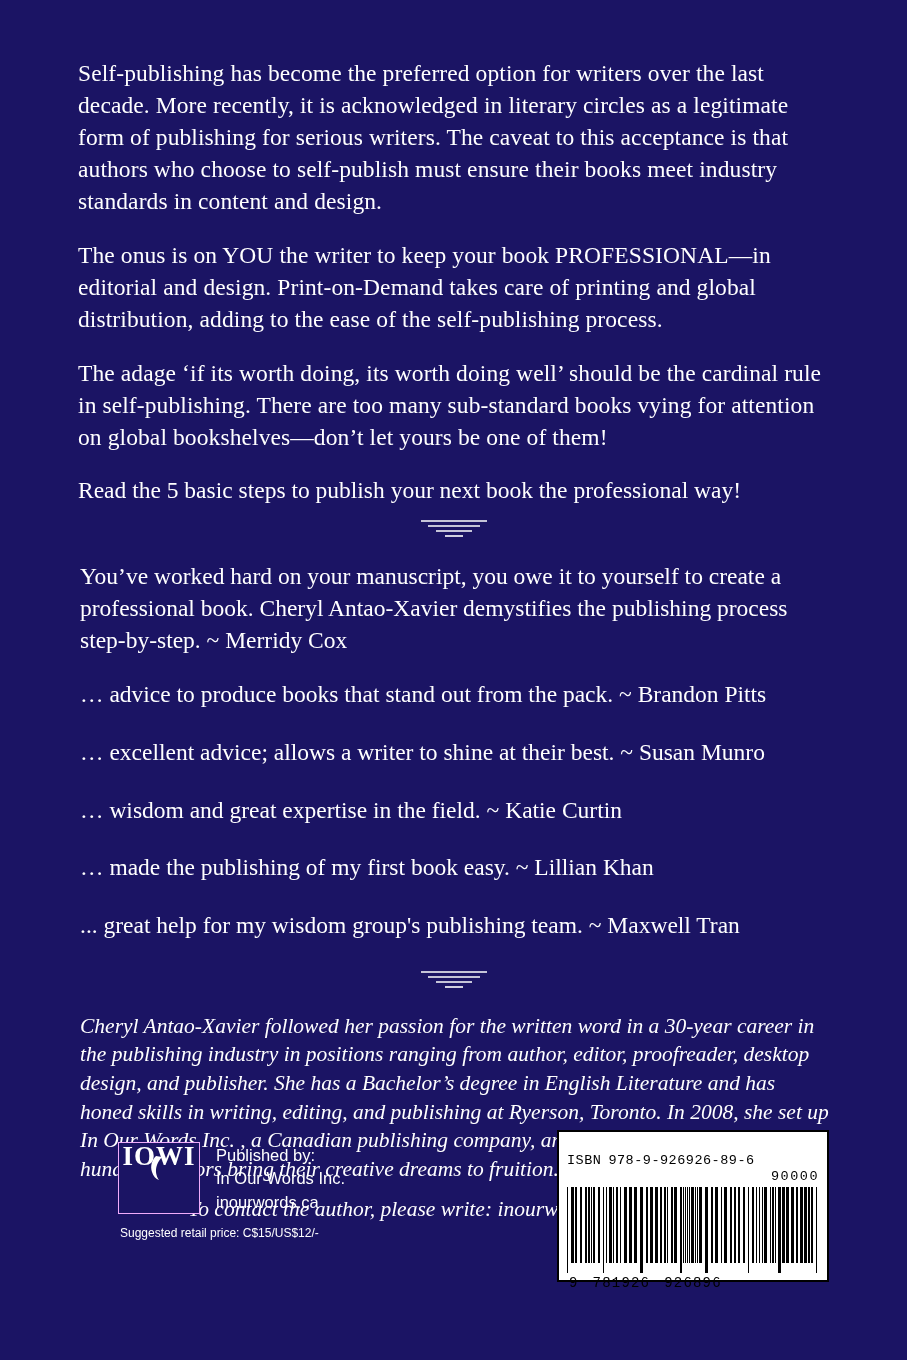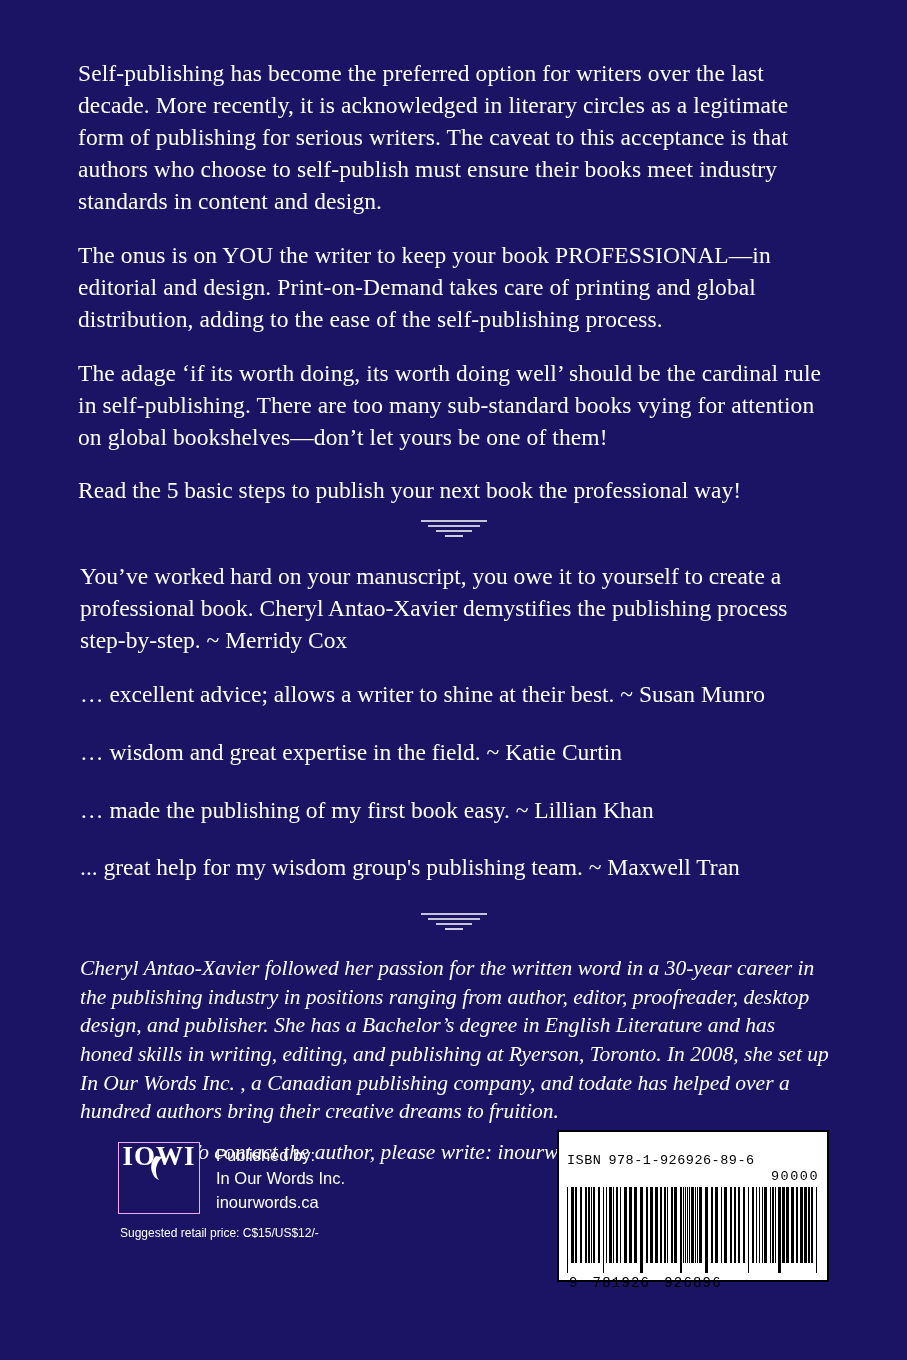--- a/index.html
+++ b/index.html
@@ -182,20 +182,21 @@
     <svg width="70" height="22" viewBox="0 0 70 22" aria-hidden="true">
       <line x1="2" y1="4" x2="68" y2="4" stroke="#ffffff" stroke-width="1.6"></line>
       <line x1="9" y1="9" x2="61" y2="9" stroke="#ffffff" stroke-width="1.6"></line>
       <line x1="17" y1="14" x2="53" y2="14" stroke="#ffffff" stroke-width="1.6"></line>
       <line x1="26" y1="19" x2="44" y2="19" stroke="#ffffff" stroke-width="1.6"></line>
     </svg>
   </div>
 
   <p class="quote-lead">You’ve worked hard on your manuscript, you owe it to yourself to create a professional book. Cheryl Antao-Xavier demystifies the publishing process step-by-step.  ~ Merridy Cox</p>
 
+  <p class="endorse">… advice to produce books that stand out from the pack. ~ Brandon Pitts</p>
   <p class="endorse">… excellent advice; allows a writer to shine at their best. ~ Susan Munro</p>
   <p class="endorse">… wisdom and great expertise in the field. ~ Katie Curtin</p>
   <p class="endorse">… made the publishing of my first book easy. ~ Lillian Khan</p>
   <p class="endorse">... great help for my wisdom group's publishing team. ~ Maxwell Tran</p>
 
   <div class="divider">
     <svg width="70" height="22" viewBox="0 0 70 22" aria-hidden="true">
       <line x1="2" y1="4" x2="68" y2="4" stroke="#ffffff" stroke-width="1.6"></line>
       <line x1="9" y1="9" x2="61" y2="9" stroke="#ffffff" stroke-width="1.6"></line>
       <line x1="17" y1="14" x2="53" y2="14" stroke="#ffffff" stroke-width="1.6"></line>
@@ -221,21 +222,21 @@
           <div>In Our Words Inc.</div>
           <div>inourwords.ca</div>
         </div>
       </div>
       <div class="price">Suggested retail price: C$15/US$12/-</div>
     </div>
 
     <div class="barcode-box">
       <div class="bc-top">
         <span>ISBN</span>
-        <span>978-1-926926-89-6</span>
+        <span>978-9-926926-89-6</span>
       </div>
       <div class="bc-9">90000</div>
       <div class="bars" id="bars">
           <div class="bar" style="width: 1px; height: 100%;"></div>
           <div style="width: 3px;"></div>
           <div class="bar" style="width: 3px; height: 88%;"></div>
           <div style="width: 1px;"></div>
           <div class="bar" style="width: 2px; height: 88%;"></div>
           <div style="width: 3px;"></div>
           <div class="bar" style="width: 2px; height: 88%;"></div>

